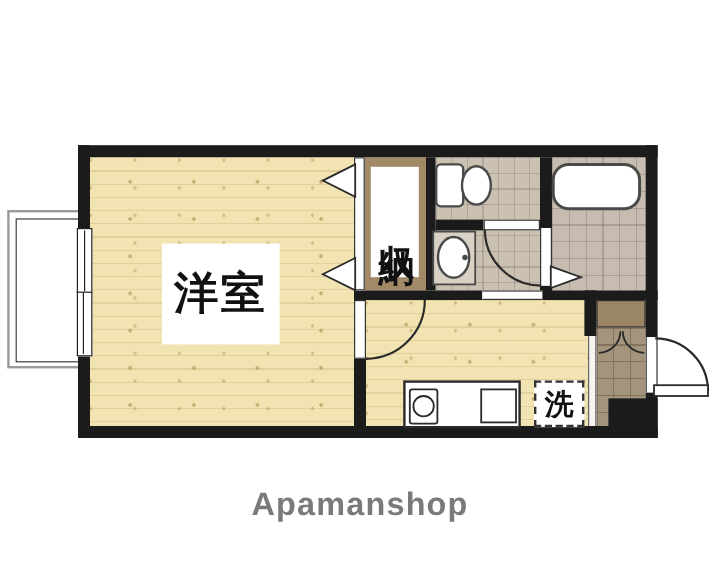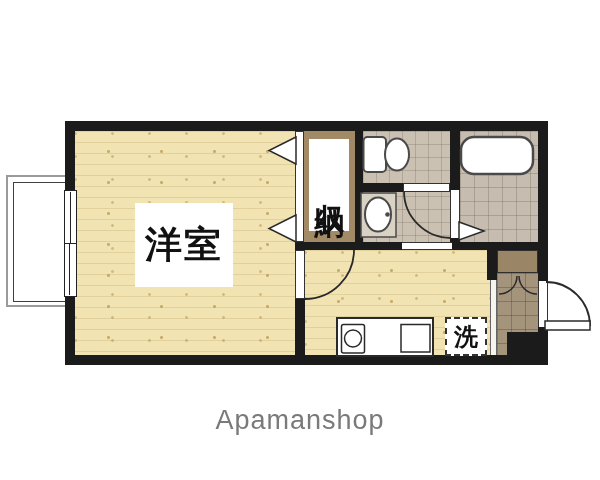--- a/index.html
+++ b/index.html
@@ -39,21 +39,21 @@
   
   .labelbox{background:#fff;color:#111;display:flex;align-items:center;justify-content:center;
             text-align:center;}
   .room-label{flex-direction:column;font-weight:600;line-height:1.12;}
   .room-label .l1{font-size:37px;letter-spacing:2px;}
   .room-label .l2{font-size:32px;}
   .closet-label{writing-mode:vertical-rl;text-orientation:upright;font-size:30px;font-weight:600;
                 letter-spacing:6px;}
   .washer-box{background:#fff;border:2px dashed #333;color:#111;display:flex;align-items:center;
               justify-content:center;font-size:24px;font-weight:600;}
-  .brand{width:600px;text-align:center;color:#7a7a7a;font-size:27px;font-weight:400;
+  .brand{width:600px;text-align:center;color:#7a7a7a;font-size:27px;font-weight:700;
          letter-spacing:1px;}
   svg{position:absolute;left:0;top:0;pointer-events:none;}
 </style>
 </head>
 <body>
 
 <div id="stage">
 
   <div class="abs balcony-outer" style="left:6px;top:175px;width:62px;height:132px;"></div>
   <div class="abs balcony-inner" style="left:13px;top:182px;width:55px;height:120px;"></div>

